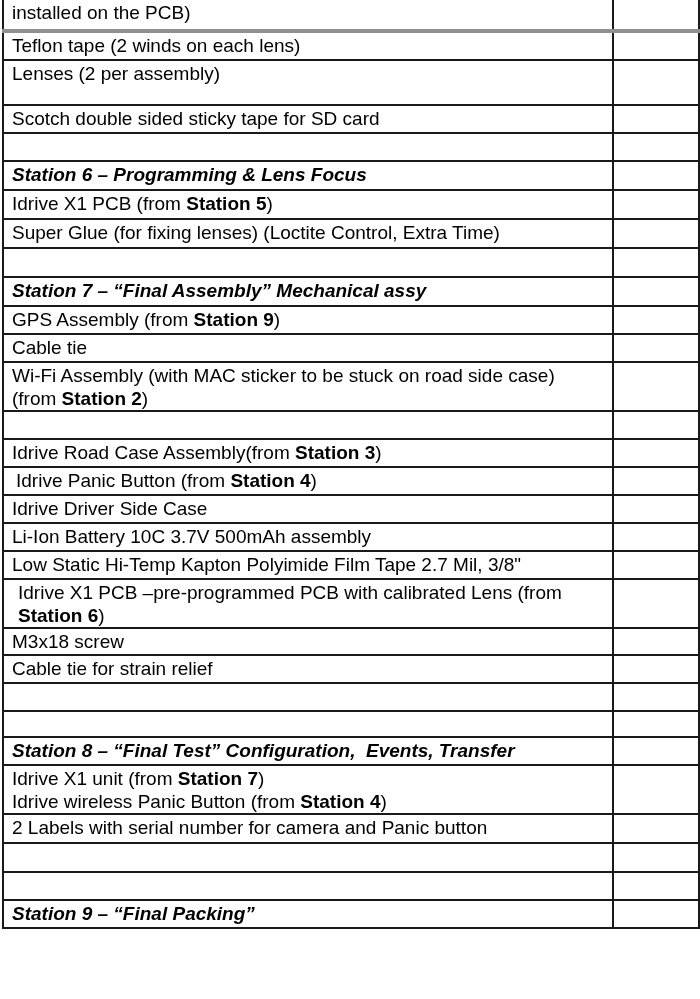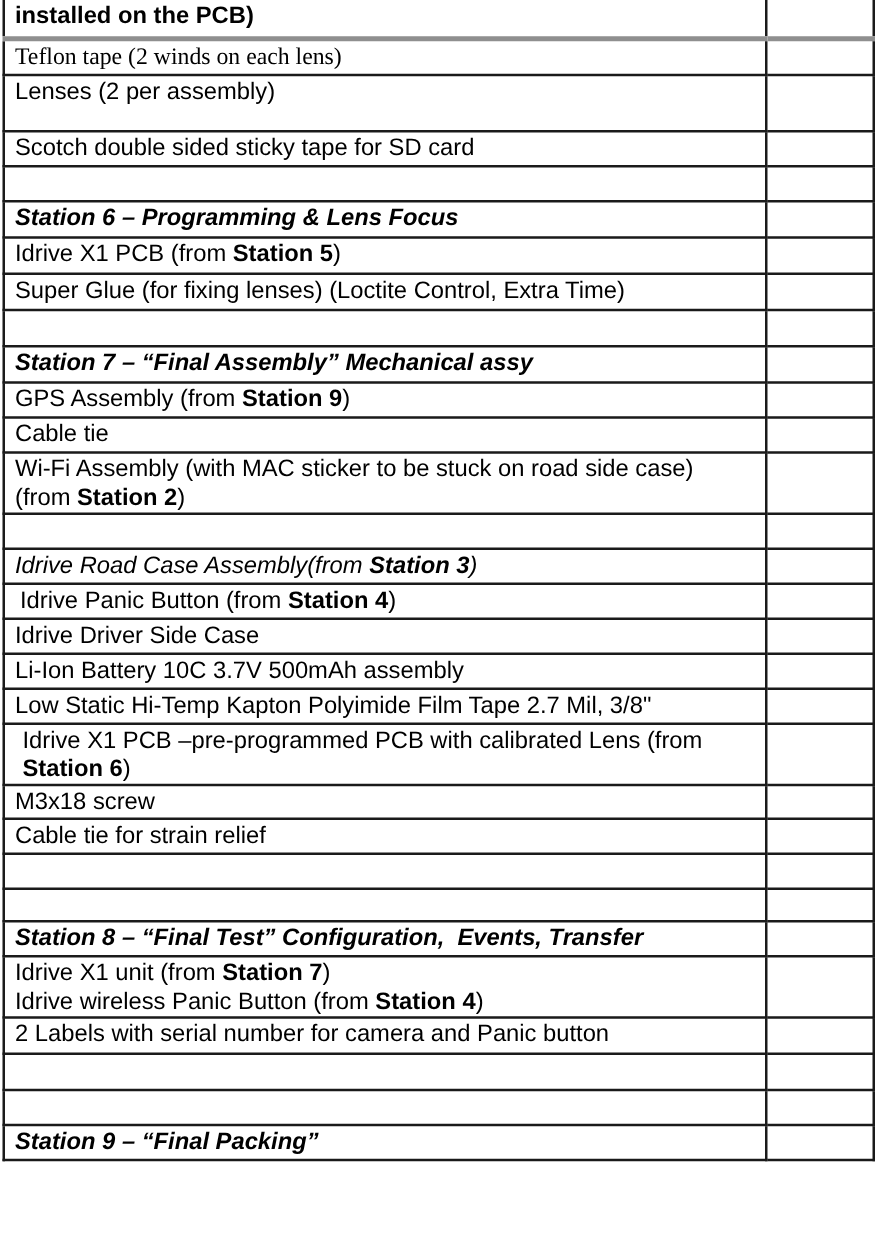--- a/index.html
+++ b/index.html
@@ -26,21 +26,21 @@
   col.value-col { width: 86px; }
   td {
     border: 2px solid #1a1a1a;
     vertical-align: top;
     padding: 1px 6px 0 8px;
     line-height: 23px;
     white-space: pre-wrap;
     overflow: hidden;
     box-sizing: content-box;
   }
-  tr:first-child td { border-top: 0; font-weight: bold; }
+  tr:first-child td { border-top: 0; }
   tr.section-break td { border-bottom: 4px solid #8f8f8f; }
   td.heading { font-weight: bold; font-style: italic; }
   span.b { font-weight: bold; }
   span.red { color: var(--accent-red, #cc1f1f); }
   td.value-cell { padding: 0; }
 </style>
 </head>
 <body>
 
 <div class="page">
@@ -48,21 +48,21 @@
     <colgroup>
       <col class="item-col">
       <col class="value-col">
     </colgroup>
     <tbody>
         <tr class="section-break">
           <td class="item-cell" style="height: 28px;"><span>installed on the PCB)</span></td>
           <td class="value-cell"></td>
         </tr>
         <tr>
-          <td class="item-cell" style="height: 25px; font-family: Liberation Serif, serif;"><span>Teflon tape (2 winds on each lens)</span></td>
+          <td class="item-cell" style="height: 25px;"><span>Teflon tape (2 winds on each lens)</span></td>
           <td class="value-cell"></td>
         </tr>
         <tr>
           <td class="item-cell" style="height: 42px;"><span>Lenses (2 per assembly)</span></td>
           <td class="value-cell"></td>
         </tr>
         <tr>
           <td class="item-cell" style="height: 25px;"><span>Scotch double sided sticky tape for SD card</span></td>
           <td class="value-cell"></td>
         </tr>
@@ -101,21 +101,21 @@
         <tr>
           <td class="item-cell" style="height: 46px;"><span>Wi-Fi Assembly (with MAC sticker to be stuck on road side case)
 (from </span><span class="b">Station 2</span><span>)</span></td>
           <td class="value-cell"></td>
         </tr>
         <tr>
           <td class="item-cell" style="height: 25px;"></td>
           <td class="value-cell"></td>
         </tr>
         <tr>
-          <td class="item-cell" style="height: 25px; font-style: italic;"><span>Idrive Road Case Assembly(from </span><span class="b">Station 3</span><span>)</span></td>
+          <td class="item-cell" style="height: 25px;"><span>Idrive Road Case Assembly(from </span><span class="b">Station 3</span><span>)</span></td>
           <td class="value-cell"></td>
         </tr>
         <tr>
           <td class="item-cell" style="height: 25px; padding-left: 12px;"><span>Idrive Panic Button (from </span><span class="b">Station 4</span><span>)</span></td>
           <td class="value-cell"></td>
         </tr>
         <tr>
           <td class="item-cell" style="height: 25px;"><span>Idrive Driver Side Case</span></td>
           <td class="value-cell"></td>
         </tr>

